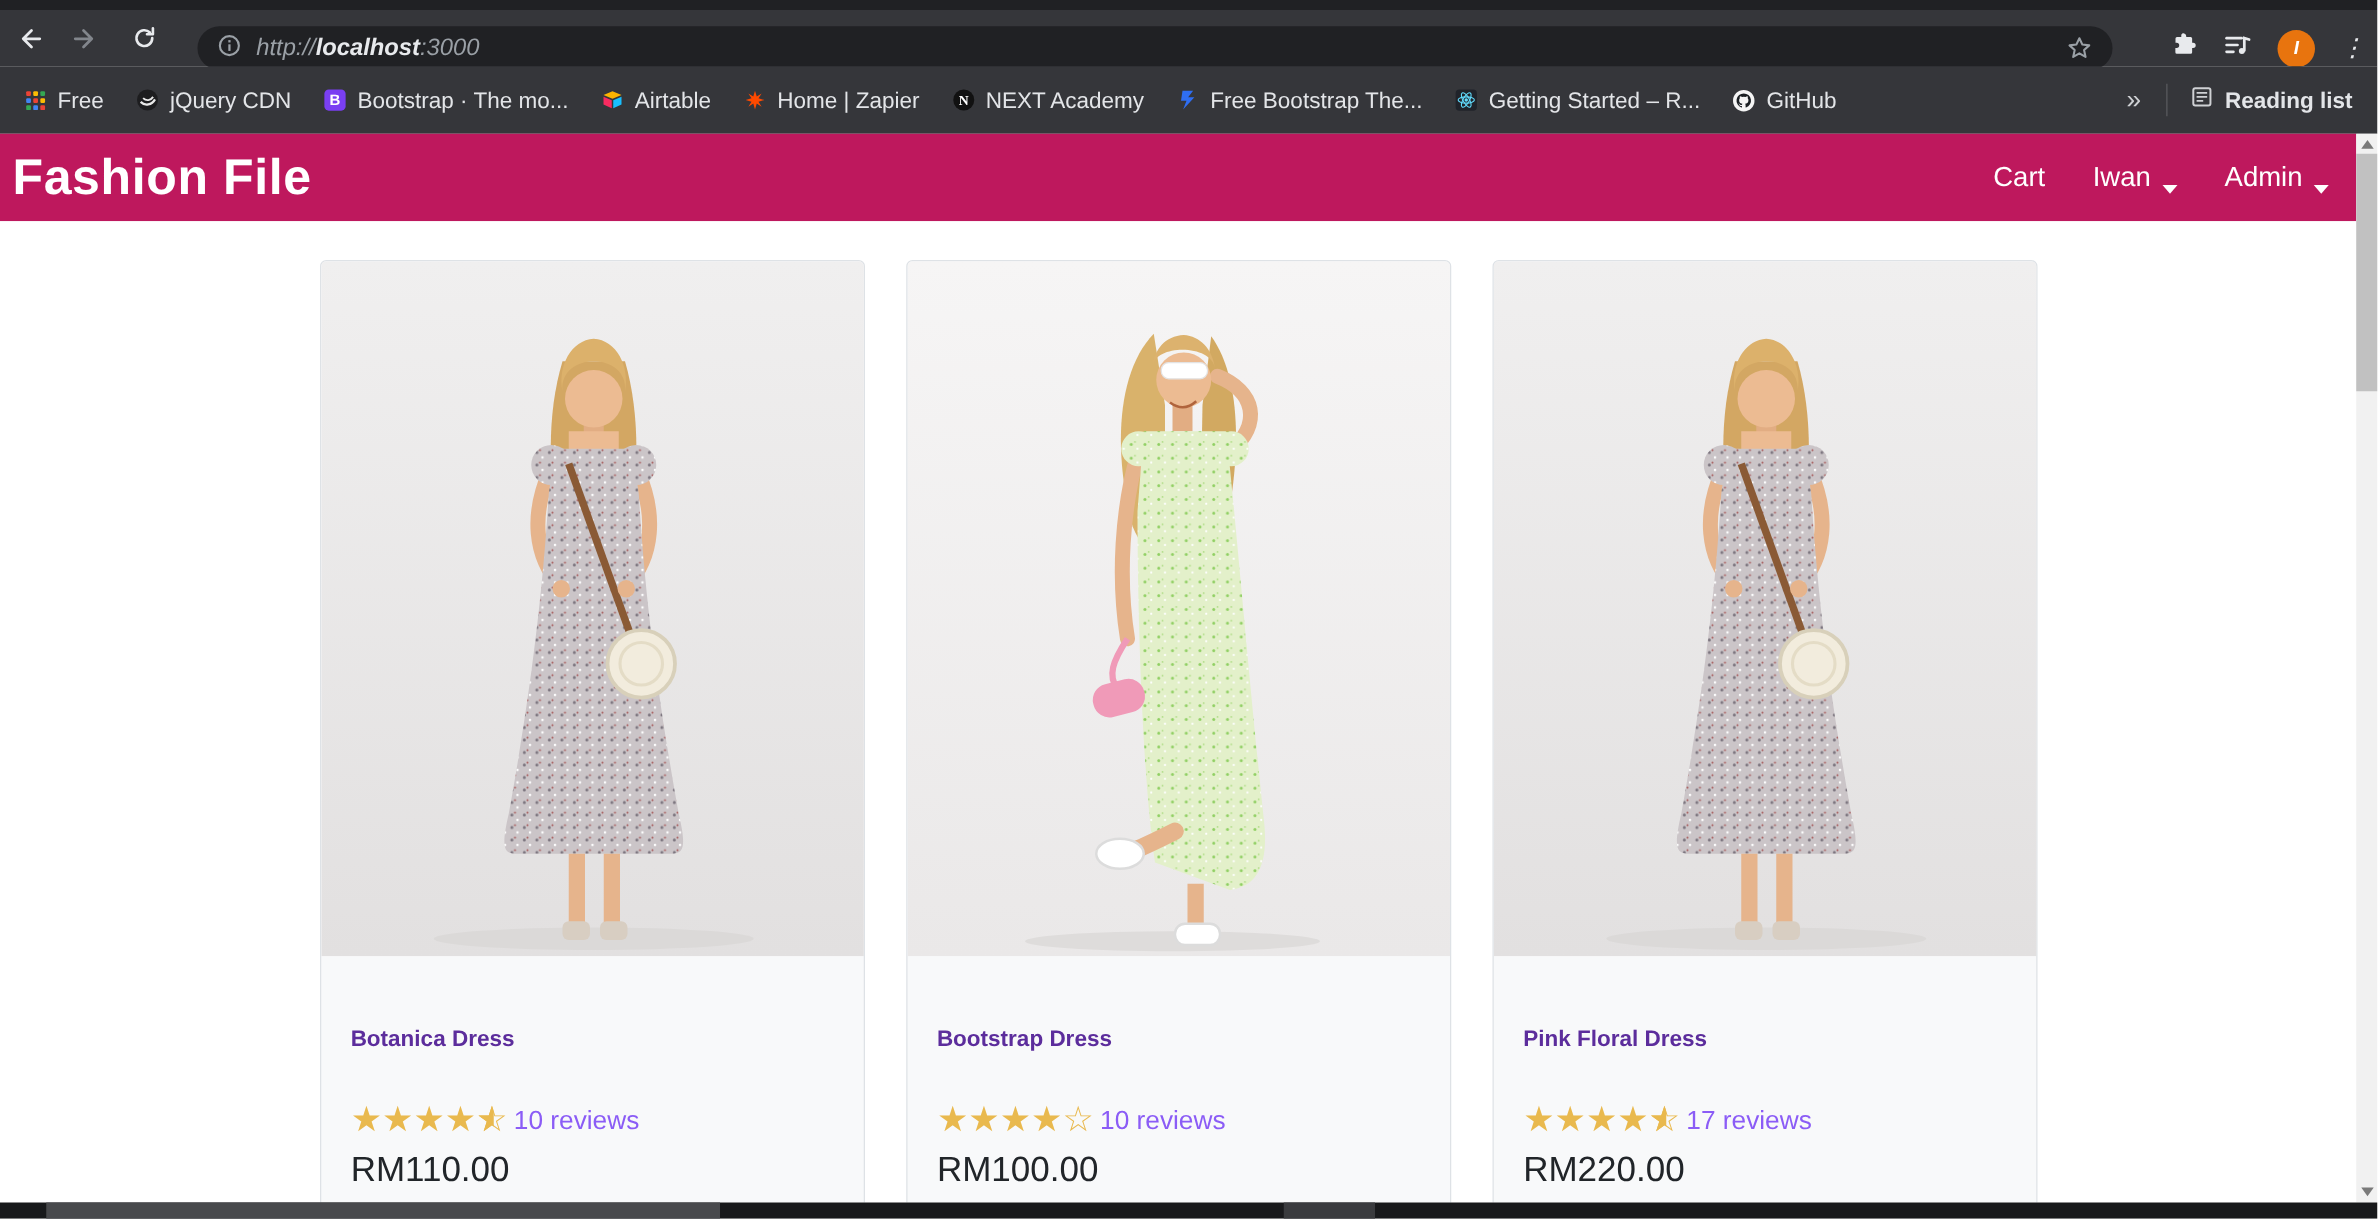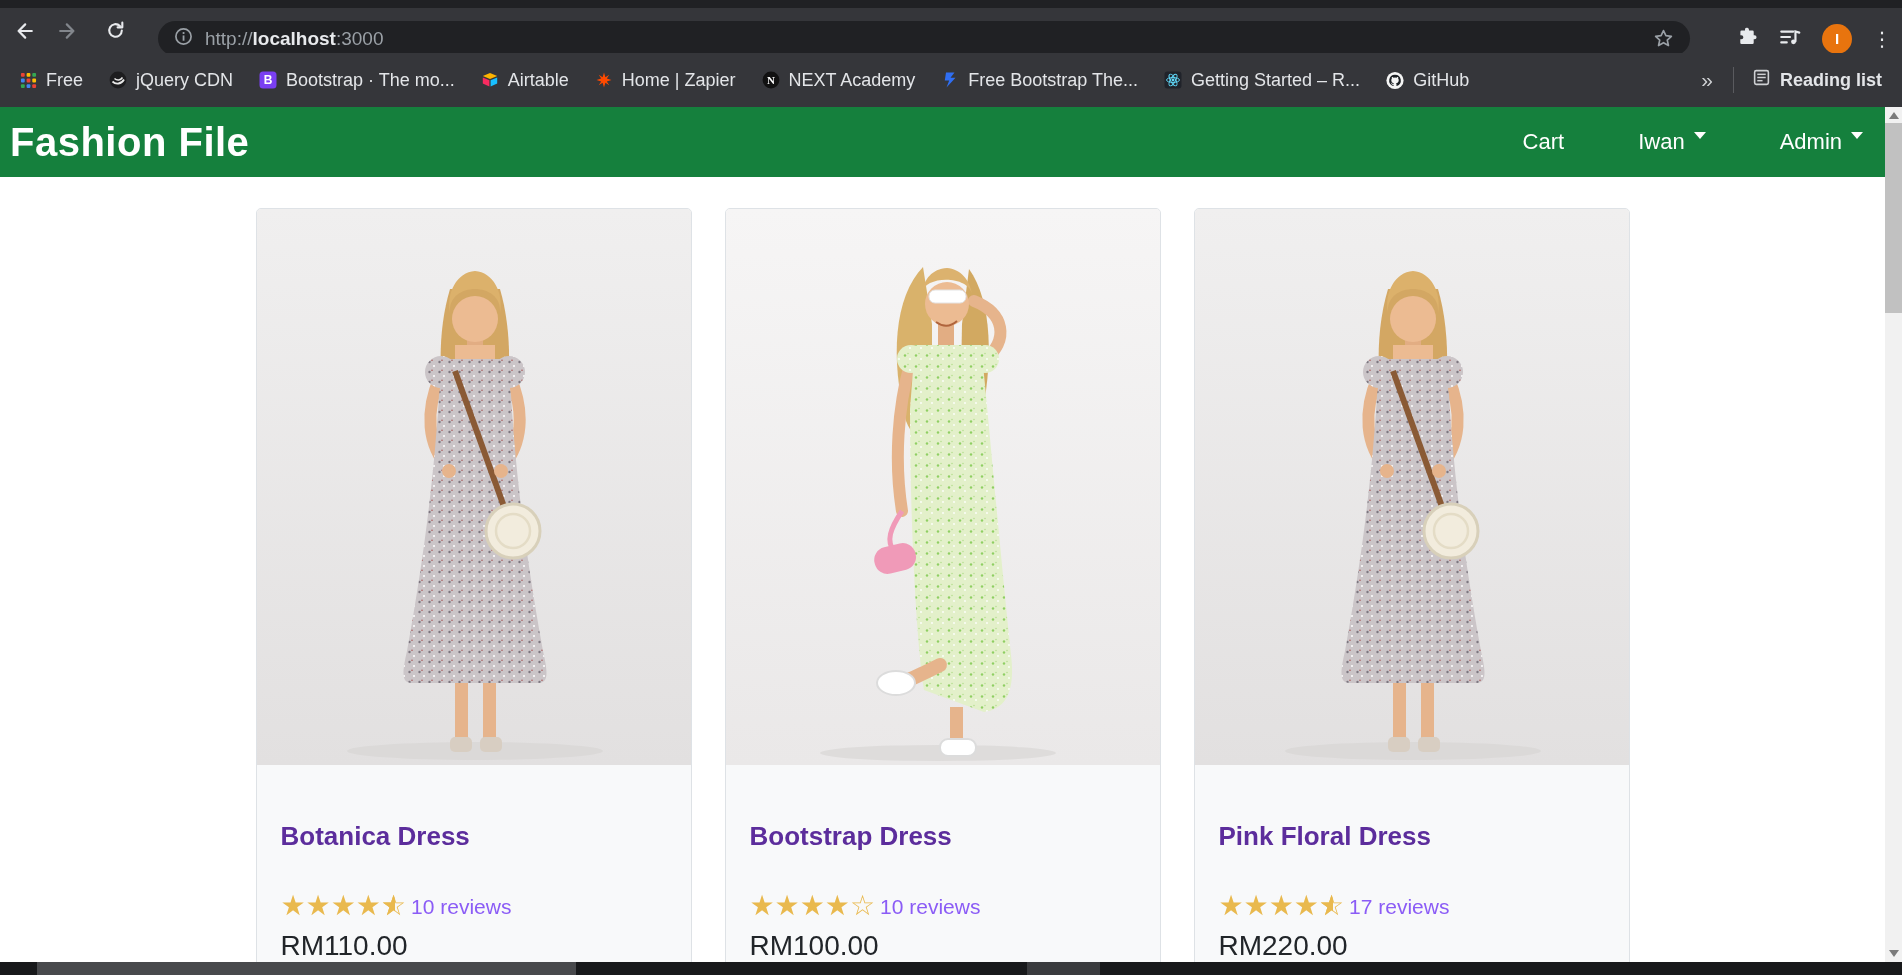--- a/index.html
+++ b/index.html
@@ -6,21 +6,21 @@
   html,body { margin:0; padding:0; }
   body {
     width:1902px; height:975px; overflow:hidden; position:relative;
     font-family:"Liberation Sans", sans-serif; background:#ffffff;
   }
 
   
   .top-strip { position:absolute; left:0; top:0; width:1902px; height:8px; background:#202124; }
   .toolbar {
     position:absolute; left:0; top:8px; width:1902px; height:45px;
-    background:#35363a; display:flex; align-items:center;
+    background:#35363a; display:flex; align-items:center;font-style:italic;
   }
   .navbtn {
     width:46px; height:36px; display:flex; align-items:center; justify-content:center;
     color:#e8eaed; flex:0 0 auto;
   }
   .navbtn svg { display:block; }
   .omnibox {
     position:absolute; left:158px; right:212px; top:13px; height:35px;
     background:#202124; border-radius:18px; display:flex; align-items:center;
     padding:0 16px; color:#9aa0a6;
@@ -49,41 +49,41 @@
   }
   .bookmark .bicon { width:18px; height:18px; display:flex; align-items:center; justify-content:center; }
   .bm-right { margin-left:auto; display:flex; align-items:center; }
   .chevrons { color:#cfd1d4; font-size:21px; padding:0 14px; }
   .bm-divider { width:1px; height:26px; background:#5a5b5f; margin:0 6px; }
   .reading-list { display:flex; align-items:center; gap:9px; color:#e3e5e8; font-size:18px; padding:0 12px;font-weight:bold; }
 
   
   .site-navbar {
     position:absolute; left:0; top:107px; width:1885px; height:70px;
-    background:#15803d; display:flex; align-items:center; padding:0 22px 0 10px;
+    background:#be185d; display:flex; align-items:center; padding:0 22px 0 10px;
   }
   .brand { color:#ffffff; font-size:40px; font-weight:bold; letter-spacing:0.5px; }
   .nav-links { margin-left:auto; display:flex; align-items:center; gap:38px; }
-  .nav-link { color:#ffffff; font-size:22px; display:flex; align-items:flex-start; gap:9px; cursor:pointer;margin-left:36px; }
+  .nav-link { color:#ffffff; font-size:22px; display:flex; align-items:flex-end; gap:9px; cursor:pointer; }
   .caret { width:0; height:0; border-left:6px solid transparent; border-right:6px solid transparent; border-top:7px solid #fff; margin-top:3px; }
 
   
   .content {
     position:absolute; left:0; top:177px; width:1885px; height:785px;
     background:#ffffff; overflow:hidden;
   }
   .cards { display:flex; justify-content:center; gap:33px; margin-top:31px; }
   .card {
     width:436px; height:860px; background:#f8f9fa;
     border:1px solid #dee2e6; border-radius:5px; overflow:hidden; flex:0 0 auto;
   }
   .card-img { width:100%; height:556px; display:block; }
   .card-img svg { display:block; }
   .card-body { padding:56px 24px 0; }
-  .card-title { font-size:26px; font-weight:bold; color:#5c2d9c; margin:0 0 40px; cursor:pointer; }
+  .card-title { font-size:18px; font-weight:bold; color:#5c2d9c; margin:0 0 40px; cursor:pointer; }
   .rating-row { display:flex; align-items:center; line-height:1; }
   .st { font-size:28px; color:#e9b94e; line-height:1; }
   .st.half { position:relative; display:inline-block; }
   .st.half .fill { position:absolute; left:0; top:0; width:55%; overflow:hidden; }
   .reviews { font-size:21px; color:#8b5cf6; margin-left:5px; }
   .price { font-size:28px; color:#212529; margin-top:10px; }
 
   
   .v-scrollbar {
     position:absolute; top:107px; right:0; width:17px; height:855px; background:#f1f1f1;

